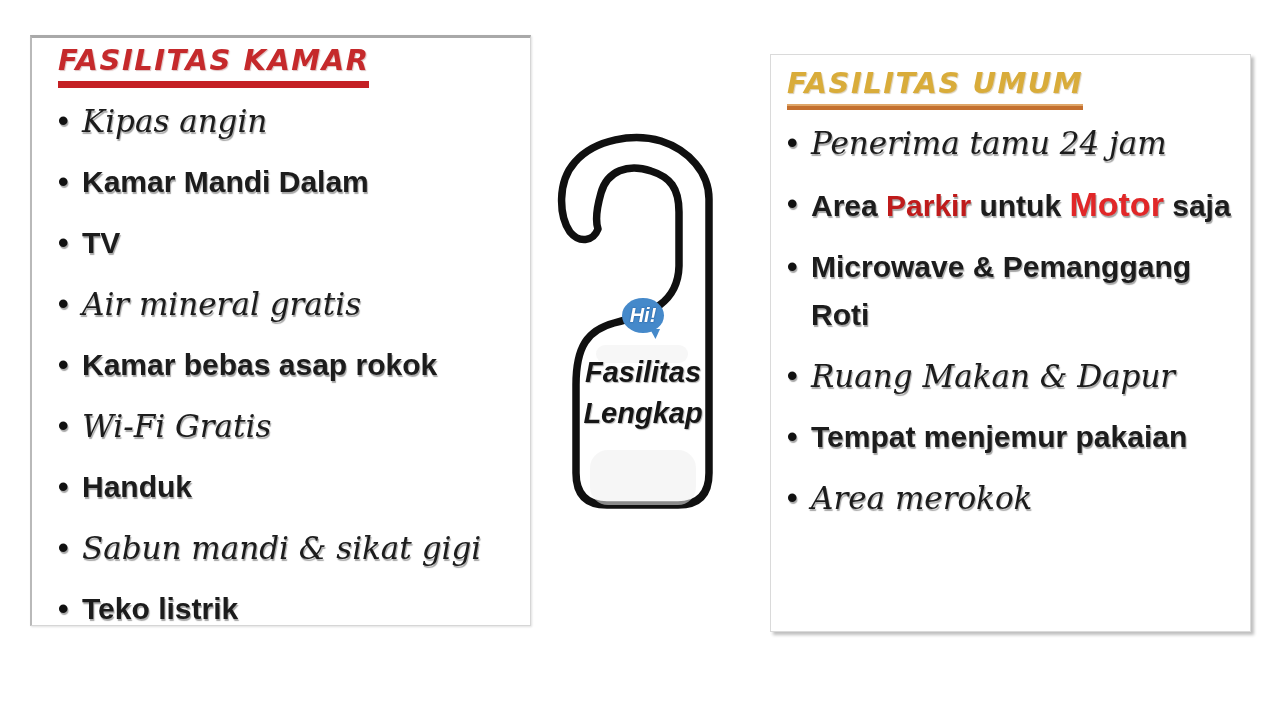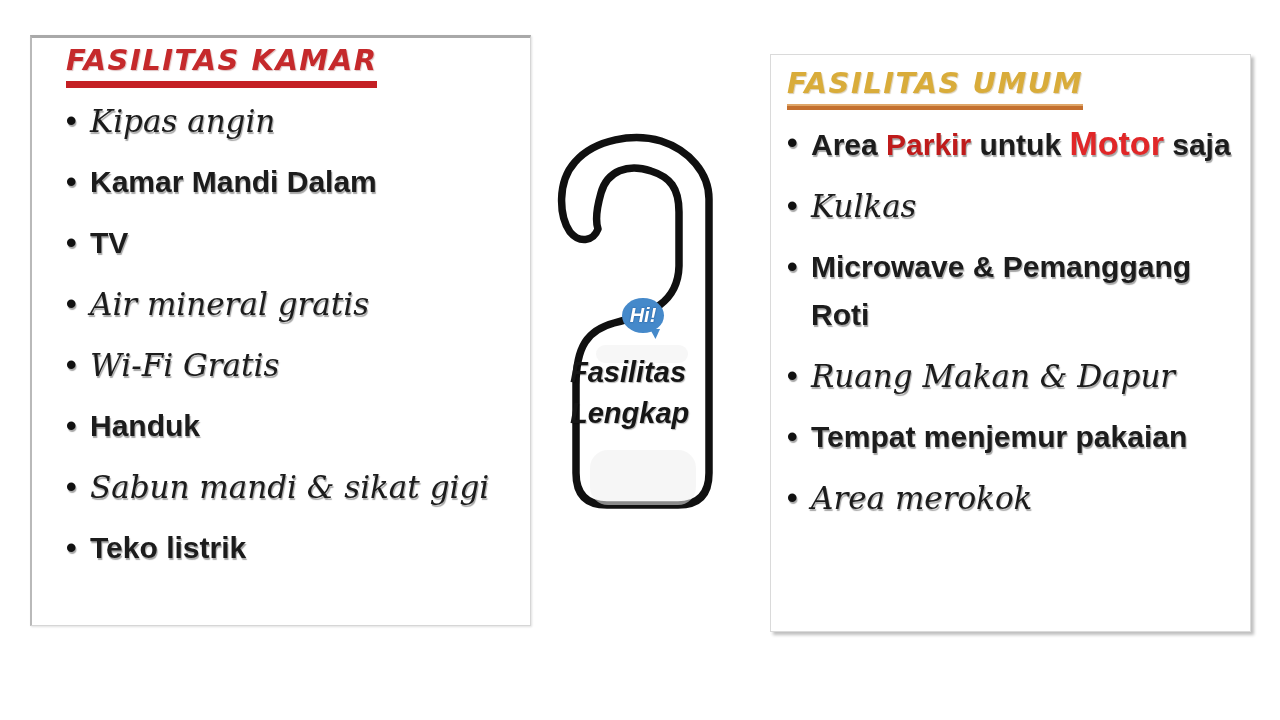--- a/index.html
+++ b/index.html
@@ -6,21 +6,21 @@
   html,body { width:1280px; height:720px; background:#ffffff; overflow:hidden;
               font-family:"Liberation Sans", sans-serif; }
   .page { position:relative; width:1280px; height:720px; background:#ffffff; }
 
   
   .card { position:absolute; background:#ffffff; }
   .card.left {
     left:30px; top:35px; width:501px; height:591px;
     border:1px solid #d6d6d6; border-top:3px solid #a9a9a9; border-left:2px solid #b9b9b9;
     box-shadow:1px 1px 2px rgba(0,0,0,.12);
-    padding:4px 14px 0 32px;
+    padding:4px 14px 0 24px;
   }
   .card.right {
     left:770px; top:46px; width:481px; height:578px;
     border:1px solid #dadada;
     box-shadow:3px 3px 3px rgba(0,0,0,.25);
     padding:10px 14px 0 14px;
     margin-top:8px;
   }
 
   .title-wrap { display:inline-block; margin-left:2px; }
@@ -69,41 +69,42 @@
     content:""; position:absolute; right:4px; bottom:-6px;
     width:10px; height:10px; background:var(--bubble-blue);
     clip-path:polygon(0 0, 100% 0, 55% 100%);
   }
   .bubble span {
     color:#ffffff; font-weight:bold; font-style:italic; font-size:20px;
     font-family:"Liberation Sans", sans-serif;
     text-shadow:0 0 2px #245d9d, 0 0 1px #245d9d;
   }
   .hanger-label {
-    position:absolute; left:18px; top:220px; width:146px; text-align:left;
+    position:absolute; left:18px; top:220px; width:146px; text-align:center;
     font-family:"Liberation Sans", sans-serif; font-weight:bold; font-style:italic;
     font-size:29px; line-height:41px; color:#161616;
     text-shadow:1px 1px 1px rgba(0,0,0,.3);
   }
 </style>
 </head>
 <body>
 
 <div class="page">
 
   <section class="card left">
     <div class="title-wrap">
       <h2 class="card-title">FASILITAS KAMAR</h2>
       <div class="underline red-u"></div>
     </div>
     <ul class="facility-list" id="kamar-list">
         <li class="item script">Kipas angin</li>
         <li class="item sans">Kamar Mandi Dalam</li>
         <li class="item sans">TV</li>
         <li class="item script">Air mineral gratis</li>
+        <li class="item sans">Kamar bebas asap rokok</li>
         <li class="item script">Wi-Fi Gratis</li>
         <li class="item sans">Handuk</li>
         <li class="item script">Sabun mandi &amp; sikat gigi</li>
         <li class="item sans">Teko listrik</li>
       </ul>
   </section>
 
   <div class="hanger">
     <svg width="172" height="390" viewBox="0 0 172 390">
       <path d="M 18 100
@@ -134,22 +135,22 @@
       <div>Lengkap</div>
     </div>
   </div>
 
   <section class="card right">
     <div class="title-wrap">
       <h2 class="card-title">FASILITAS UMUM</h2>
       <div class="underline gold-u"></div>
     </div>
     <ul class="facility-list" id="umum-list">
+        <li class="item script">Penerima tamu 24 jam</li>
         <li class="item sans"><span>Area </span><span style="color: var(--parkir-red);">Parkir</span><span> untuk </span><span class="big" style="color: var(--motor-red);">Motor</span><span> saja</span></li>
-        <li class="item script">Kulkas</li>
         <li class="item sans">Microwave &amp; Pemanggang Roti</li>
         <li class="item script">Ruang Makan &amp; Dapur</li>
         <li class="item sans">Tempat menjemur pakaian</li>
         <li class="item script">Area merokok</li>
       </ul>
   </section>
 
 </div>
 
 </body></html>

